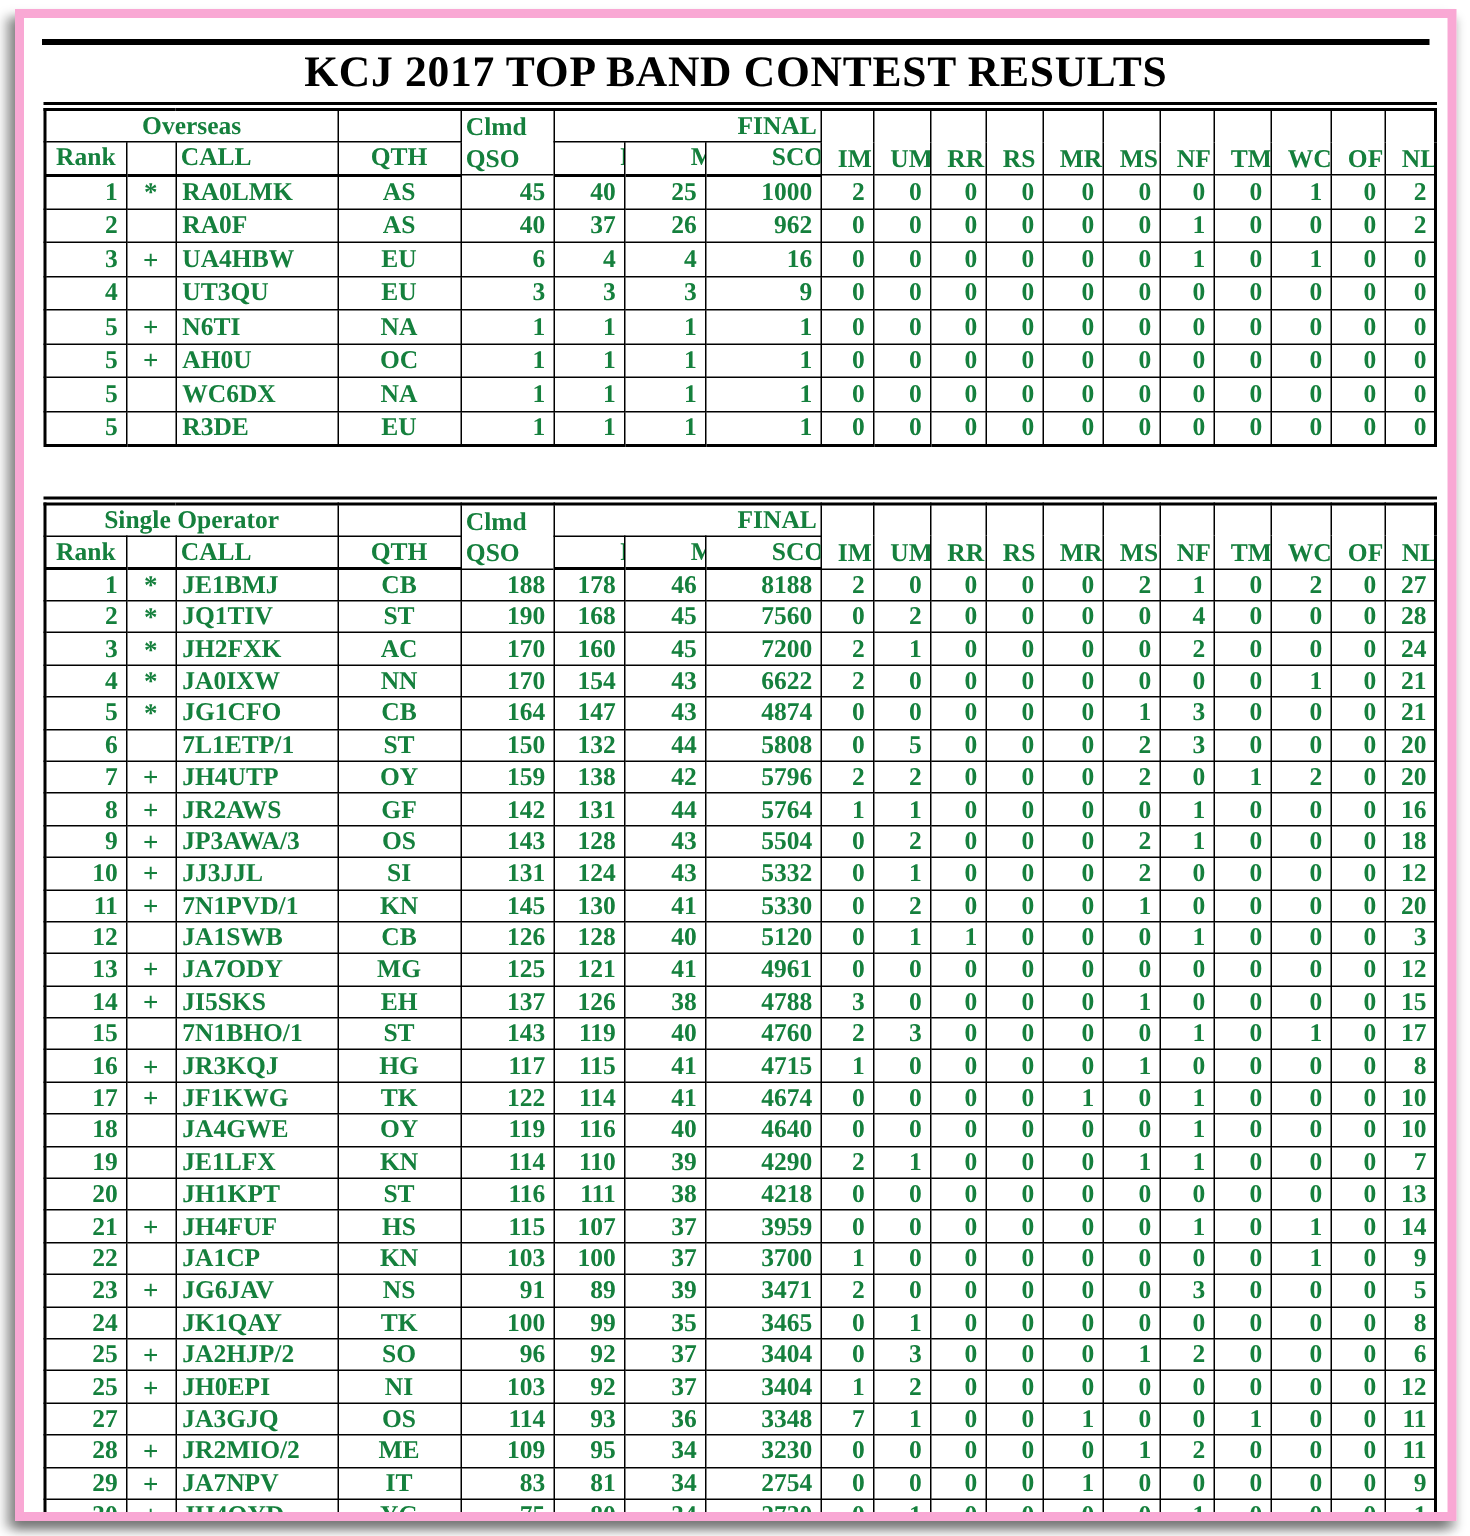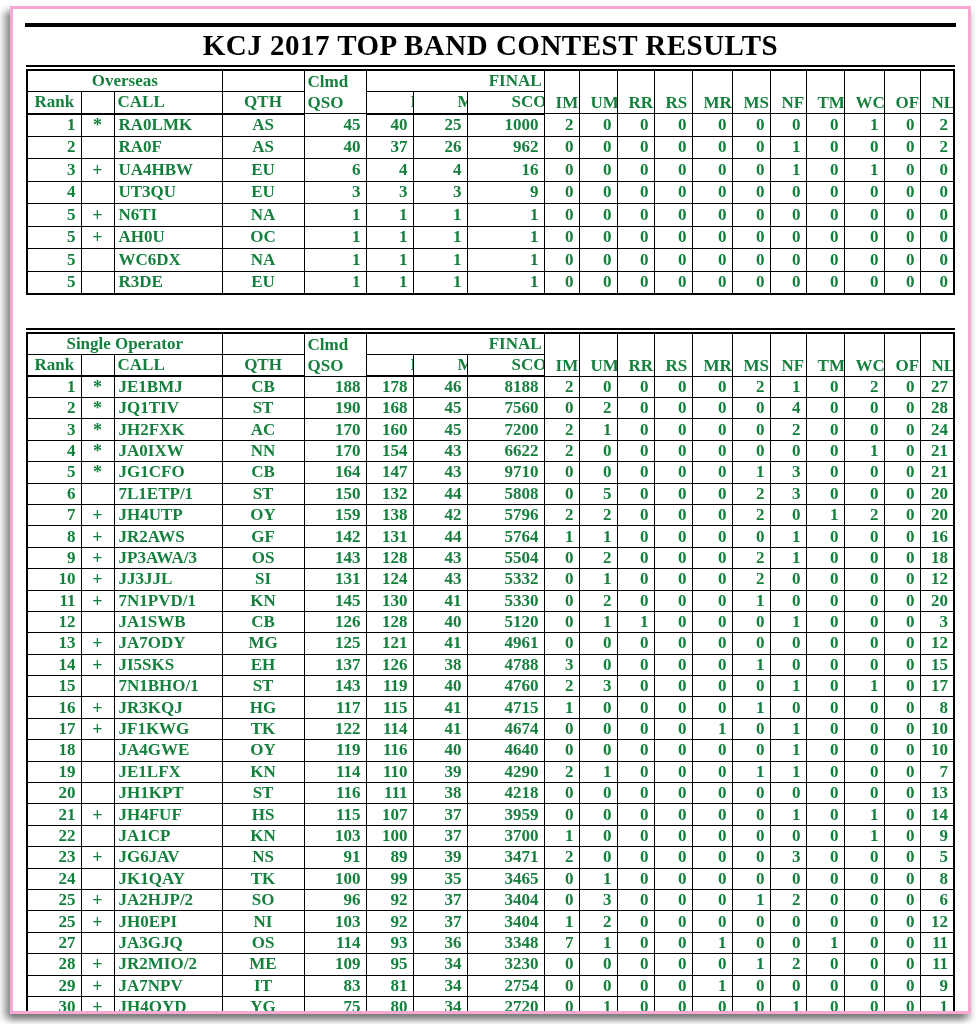--- a/index.html
+++ b/index.html
@@ -7,21 +7,21 @@
     margin: 0; padding: 0;
     width: 980px; height: 1024px;
     background: #ffffff;
     font-family: "Liberation Serif", "DejaVu Serif", serif;
   }
   .sheet {
     position: absolute;
     left: 10px; top: 6px;
     width: 961px; height: 1008px;
     background: #ffffff;
-    border: 3px solid #f9a8d4;
+    border: 6px solid #f9a8d4;
     box-shadow: -6px 5px 7px rgba(0,0,0,0.38), 0 6px 6px rgba(0,0,0,0.25);
     overflow: hidden;
   }
   .page-rule {
     margin: 14px 12px 0 12px;
     height: 4px;
     border-top: 2px solid #000;
     border-bottom: 2px solid #000;
   }
   h1.title {
@@ -459,21 +459,21 @@
             <td class="c18">21</td>
           </tr>
           <tr>
             <td class="c0">5</td>
             <td class="c1">*</td>
             <td class="c2">JG1CFO</td>
             <td class="c3">CB</td>
             <td class="c4">164</td>
             <td class="c5">147</td>
             <td class="c6">43</td>
-            <td class="c7">9710</td>
+            <td class="c7">4874</td>
             <td class="c8">0</td>
             <td class="c9">0</td>
             <td class="c10">0</td>
             <td class="c11">0</td>
             <td class="c12">0</td>
             <td class="c13">1</td>
             <td class="c14">3</td>
             <td class="c15">0</td>
             <td class="c16">0</td>
             <td class="c17">0</td>

